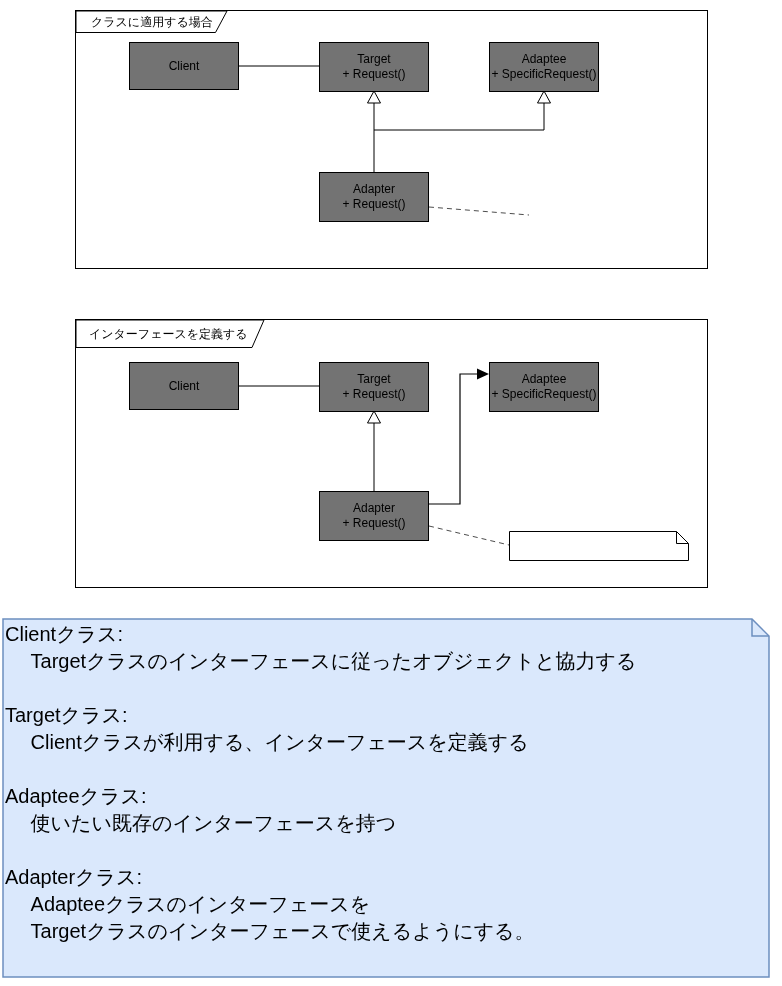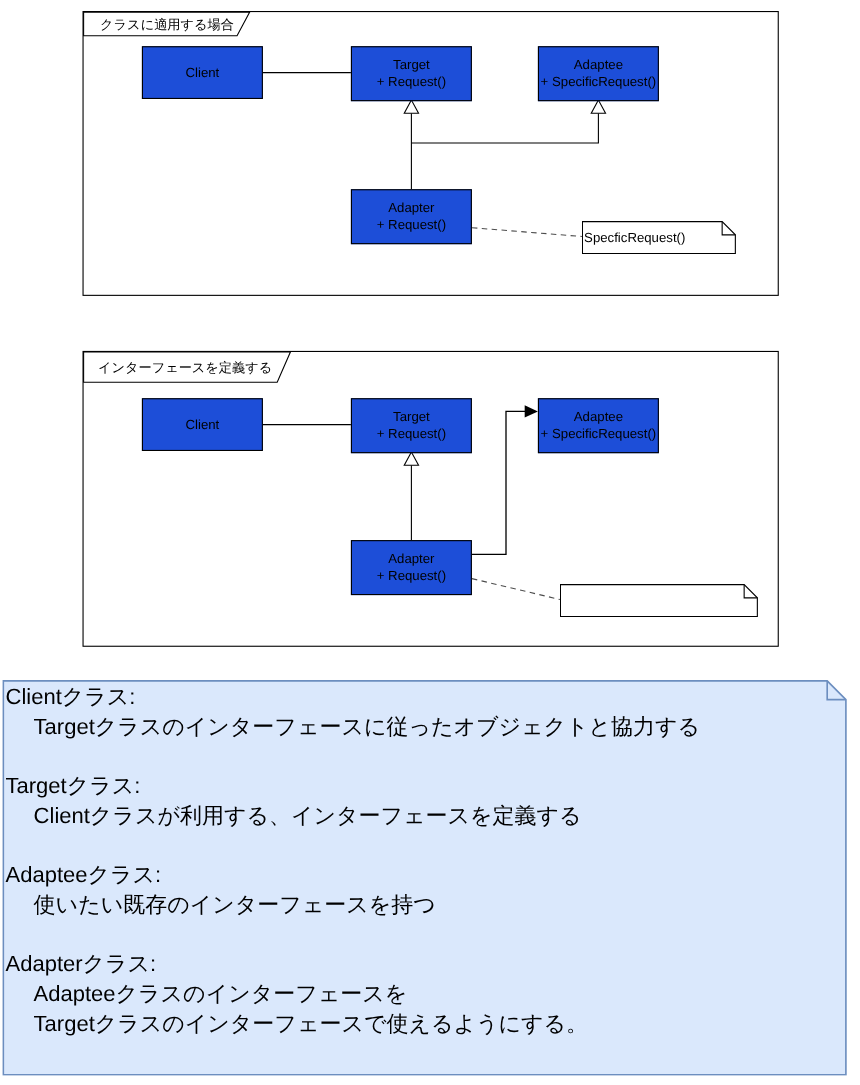--- a/index.html
+++ b/index.html
@@ -10,21 +10,21 @@
   
   .uml-frame { position:absolute; border:1px solid #000; background:#fff; }
   .frame-1 { left:75px; top:10px; width:633px; height:259px; }
   .frame-2 { left:75px; top:319px; width:633px; height:269px; }
   .frame-tab { position:absolute; left:-1px; top:-1px; overflow:visible; }
   .frame-tab-label { position:absolute; font-size:12px; white-space:nowrap; }
   .tab-label-1 { left:15px; top:0; height:22px; line-height:22px; }
   .tab-label-2 { left:13px; top:0; height:28px; line-height:28px; }
 
   
-  .class-box { position:absolute; width:110px; border:1px solid #000; background:#1d4ed8;
+  .class-box { position:absolute; width:110px; border:1px solid #000; background:#737373;
     display:flex; flex-direction:column; align-items:center; justify-content:center;
     font-size:12px; line-height:15px; text-align:center; z-index:2; }
   .cb-client-1  { left:53px;  top:31px;  height:48px; }
   .cb-target-1  { left:243px; top:31px;  height:50px; }
   .cb-adaptee-1 { left:413px; top:31px;  height:50px; }
   .cb-adapter-1 { left:243px; top:161px; height:50px; }
   .cb-client-2  { left:53px;  top:42px;  height:48px; }
   .cb-target-2  { left:243px; top:42px;  height:50px; }
   .cb-adaptee-2 { left:413px; top:42px;  height:50px; }
   .cb-adapter-2 { left:243px; top:171px; height:50px; }
@@ -79,27 +79,20 @@
     </div>
     <div class="class-box cb-adaptee-1">
       <span>Adaptee</span>
       <span>+ SpecificRequest()</span>
     </div>
     <div class="class-box cb-adapter-1">
       <span>Adapter</span>
       <span>+ Request()</span>
     </div>
 
-    <div class="uml-note note-1">
-      <svg width="140" height="30">
-        <path d="M0.5,0.5 L127.5,0.5 L139.5,12.5 L139.5,29.5 L0.5,29.5 Z" fill="#ffffff" stroke="#000000" stroke-width="1"></path>
-        <path d="M127.5,0.5 L127.5,12.5 L139.5,12.5" fill="none" stroke="#000000" stroke-width="1"></path>
-      </svg>
-      <span class="note-text">SpecficRequest()</span>
-    </div>
   </div>
 
   <div class="uml-frame frame-2">
     <svg class="frame-tab" width="192" height="30">
       <polygon points="1,1 189,1 177,28.5 1,28.5" fill="#ffffff" stroke="#000000" stroke-width="1"></polygon>
     </svg>
     <span class="frame-tab-label tab-label-2">インターフェースを定義する</span>
 
     <svg class="connectors" width="633" height="269">
 

